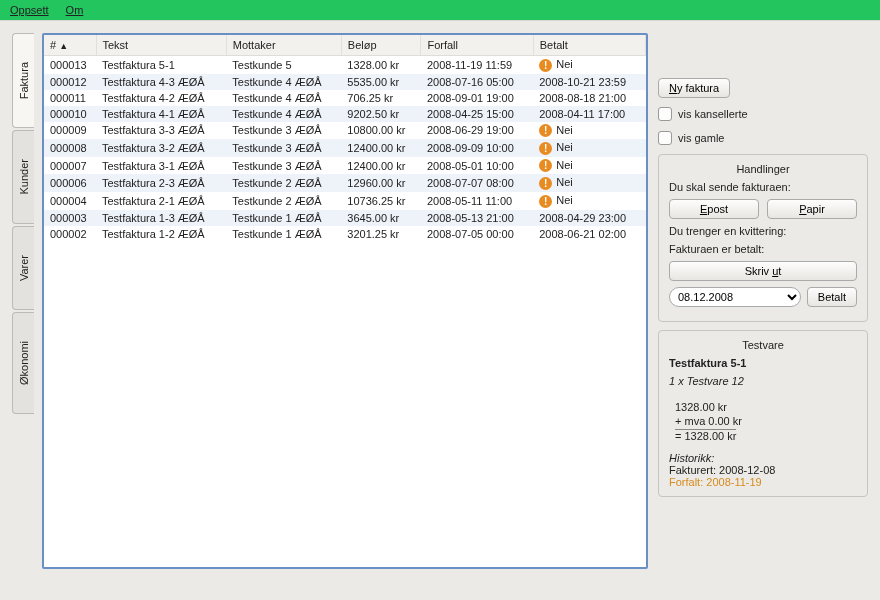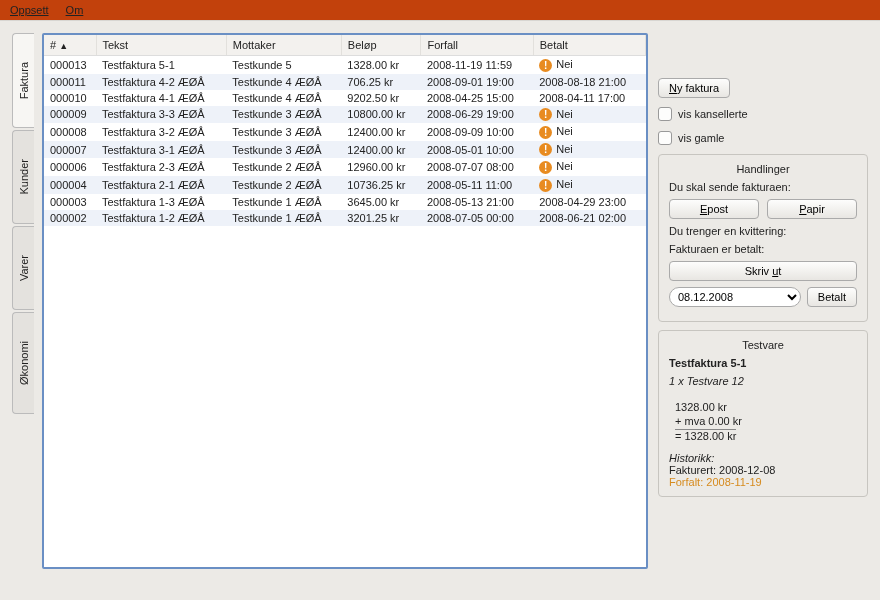--- a/index.html
+++ b/index.html
@@ -1,17 +1,17 @@
 <!DOCTYPE html>
 <html><head>
 <meta charset="utf-8">
 <style>
 * { box-sizing: border-box; margin: 0; padding: 0; }
 body { font-family: sans-serif; font-size: 11px; background: #eceae6; color: #222; }
-.menubar { padding: 4px 10px; background: #c2410c; border-bottom: 1px solid #d8d6d2; }
+.menubar { padding: 4px 10px; background: #22c55e; border-bottom: 1px solid #d8d6d2; }
 .menubar span { margin-right: 14px; cursor: pointer; }
 .menubar span u { text-decoration: underline; }
 .workspace { display: flex; padding: 12px; gap: 8px; height: 560px; }
 .side-tabs { width: 22px; display: flex; flex-direction: column; }
 .tab { border: 1px solid #bbb; border-right: none; background: #e4e2de; border-radius: 4px 0 0 4px; margin-bottom: 2px; display: flex; align-items: center; justify-content: center; padding: 28px 2px; cursor: pointer; }
 .tab.active { background: #f7f6f3; }
 .tab span { writing-mode: vertical-rl; transform: rotate(180deg); white-space: nowrap; }
 .main { flex: 1; display: flex; gap: 10px; }
 .table-wrap { flex: 1; border: 2px solid #6a8fc4; background: #fff; border-radius: 2px; overflow: hidden; display: flex; flex-direction: column; }
 table { width: 100%; border-collapse: collapse; font-size: 11px; }
@@ -81,20 +81,28 @@
         <tbody id="tbody">
             <tr>
               <td>000013</td>
               <td>Testfaktura 5-1</td>
               <td>Testkunde 5</td>
               <td>1328.00 kr</td>
               <td>2008-11-19 11:59</td>
               <td><span class="warn-icon">!</span>Nei</td>
             </tr>
             <tr>
+              <td>000012</td>
+              <td>Testfaktura 4-3 ÆØÅ</td>
+              <td>Testkunde 4 ÆØÅ</td>
+              <td>5535.00 kr</td>
+              <td>2008-07-16 05:00</td>
+              <td>2008-10-21 23:59</td>
+            </tr>
+            <tr>
               <td>000011</td>
               <td>Testfaktura 4-2 ÆØÅ</td>
               <td>Testkunde 4 ÆØÅ</td>
               <td>706.25 kr</td>
               <td>2008-09-01 19:00</td>
               <td>2008-08-18 21:00</td>
             </tr>
             <tr>
               <td>000010</td>
               <td>Testfaktura 4-1 ÆØÅ</td>

